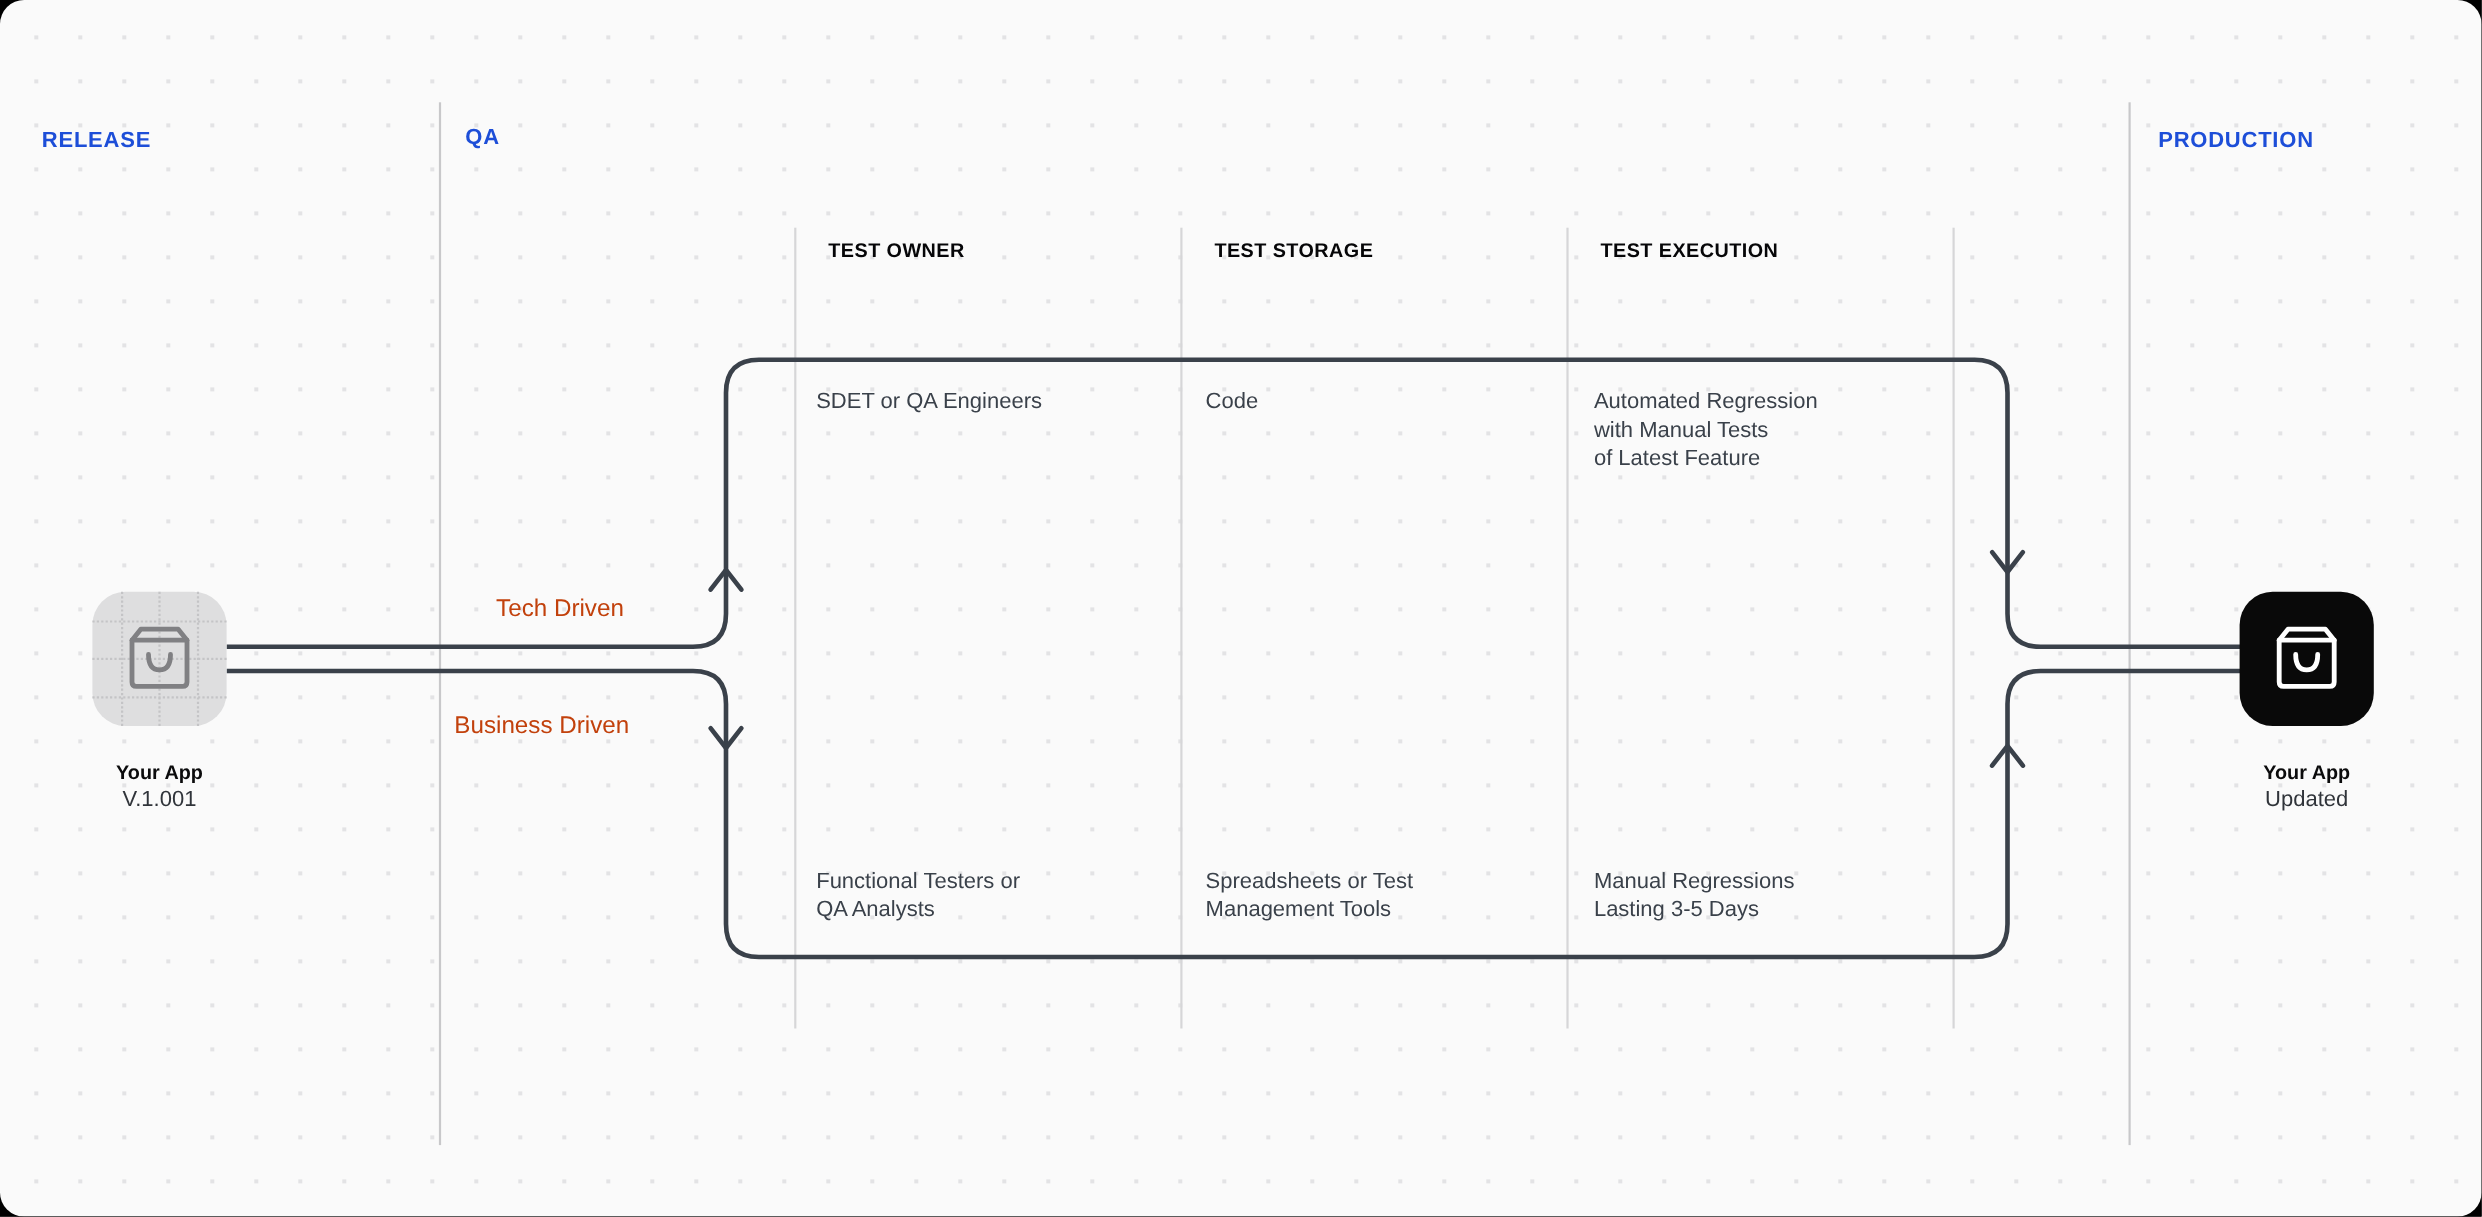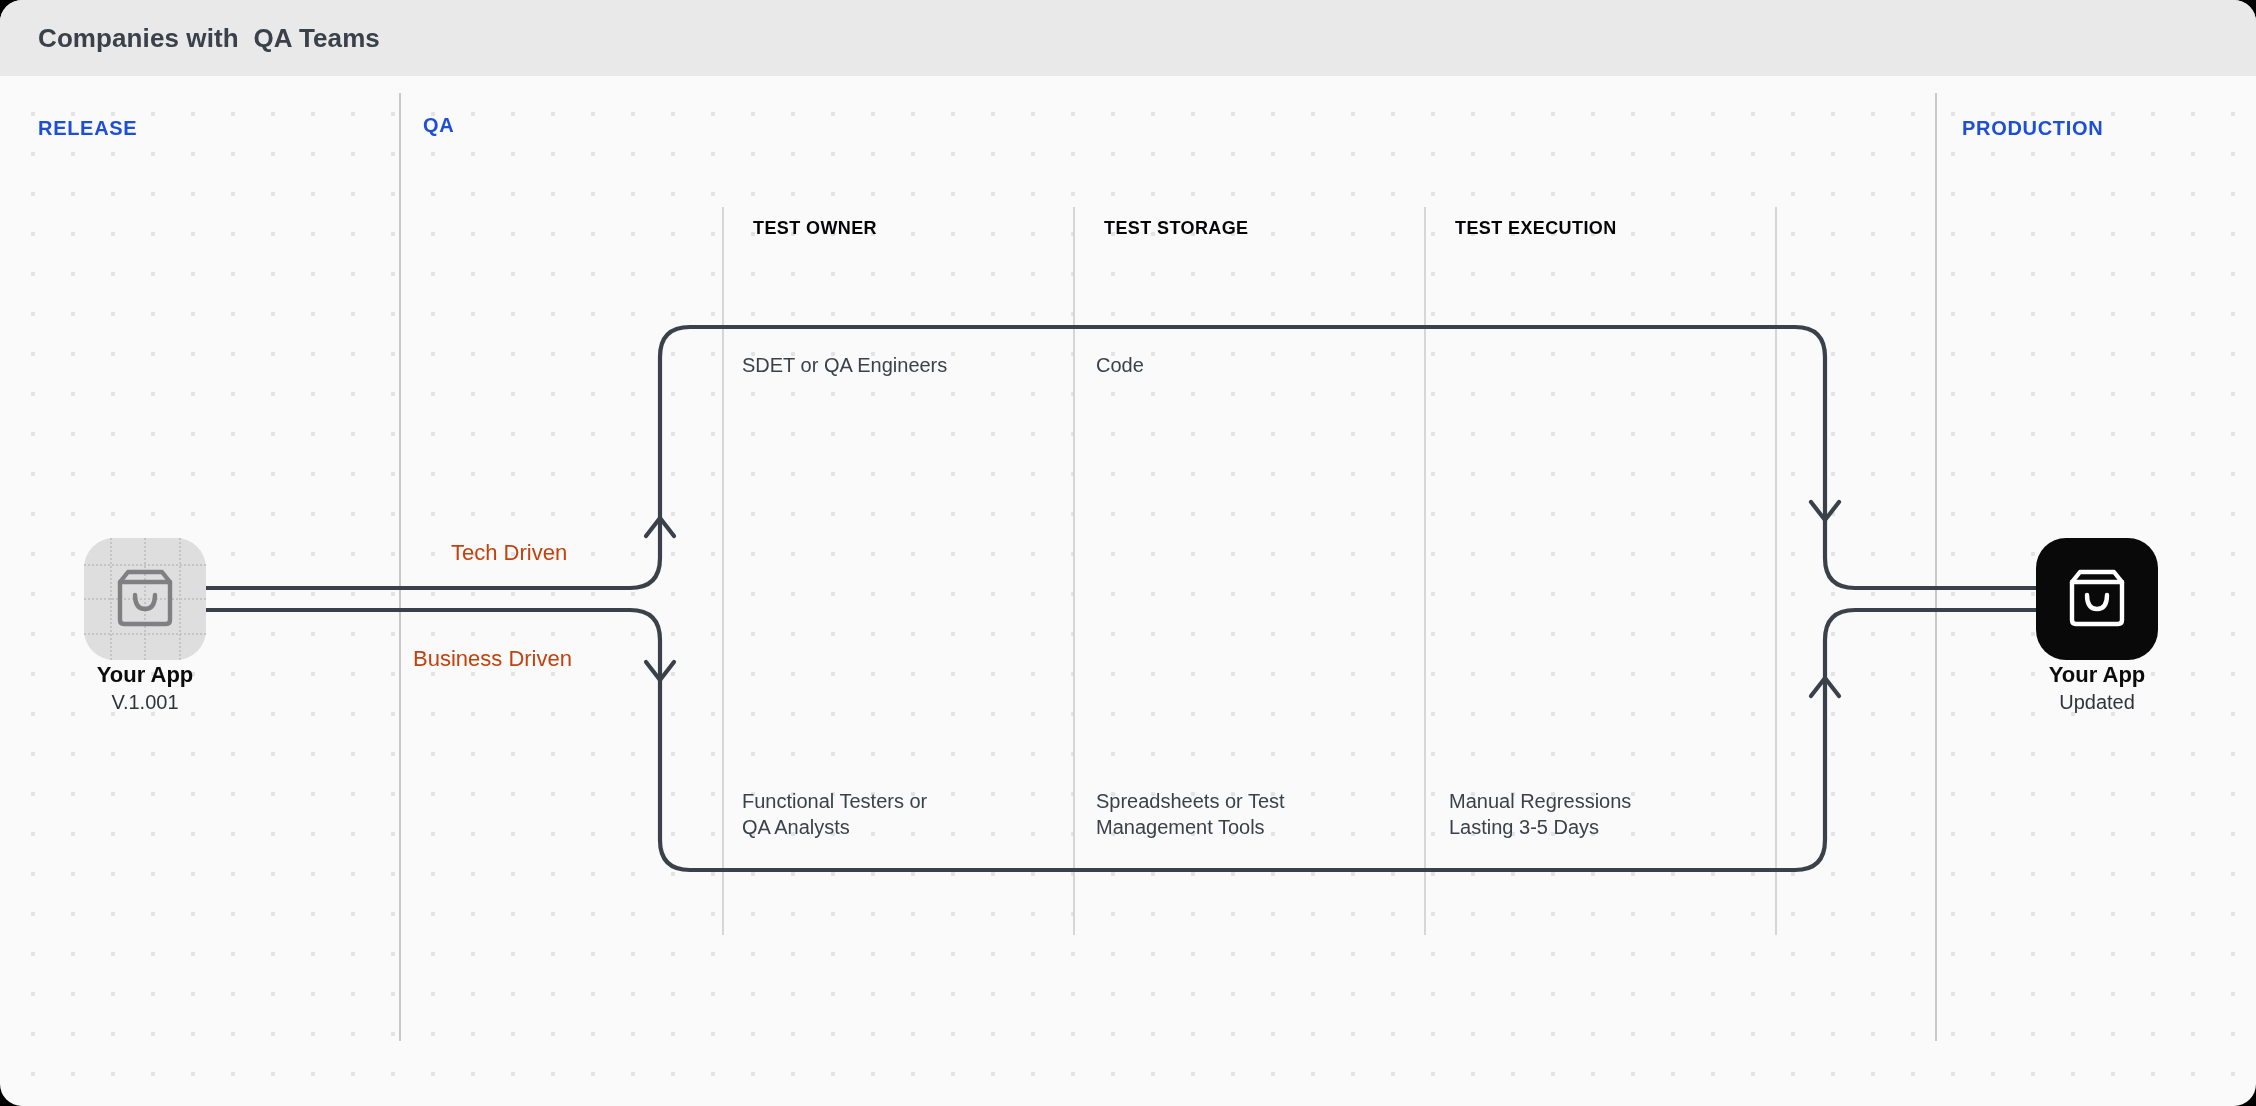--- a/index.html
+++ b/index.html
@@ -125,22 +125,22 @@
     height: 122px;
     border-radius: 30px;
     position: relative;
     display: flex;
     align-items: center;
     justify-content: center;
   }
   .app-tile.ghost { background: #dededf; }
   .app-tile.solid { background: #090909; }
   .app-name {
-    margin-top: 2px;
-    font-size: 22px;
+    margin-top: 32px;
+    font-size: 18px;
     font-weight: bold;
     color: #0b0b0c;
     white-space: nowrap;
   }
   .app-sub {
     margin-top: 3px;
     font-size: 20px;
     color: #30343a;
     white-space: nowrap;
   }
@@ -151,23 +151,20 @@
   .guide.v { width: 0; border-left: 2px dotted #c4c4c6; top: 0; bottom: 0; }
   .guide.h { height: 0; border-top: 2px dotted #c4c4c6; left: 0; right: 0; }
 </style>
 </head>
 <body>
 
 <div id="canvas">
 
   <div id="dotgrid"></div>
 
-  <div id="titlebar">
-    <span class="title">Companies with  QA Teams</span>
-  </div>
 
   <div class="lane-div" style="left:399px; top:93px; height:948px;"></div>
   <div class="lane-div" style="left:1935px; top:93px; height:948px;"></div>
 
   <div class="lane-label" style="left:38px; top:117px;">RELEASE</div>
   <div class="lane-label" style="left:423px; top:114px;">QA</div>
   <div class="lane-label" style="left:1962px; top:117px;">PRODUCTION</div>
 
   <div class="col-div" style="left:722px;"></div>
   <div class="col-div" style="left:1073px;"></div>
@@ -224,20 +221,23 @@
 
       <polyline points="1811,696 1825,678 1839,696"></polyline>
     </g>
   </svg>
 
   <div class="branch-label" style="left:451px; top:540px;">Tech Driven</div>
   <div class="branch-label" style="left:413px; top:632px;margin-top:14px;">Business Driven</div>
 
   <div class="cell top" style="left:742px;">SDET or QA Engineers</div>
   <div class="cell top" style="left:1096px;">Code</div>
+  <div class="cell top" style="left:1449px;">Automated Regression
+with Manual Tests
+of Latest Feature</div>
 
   <div class="cell bot" style="left:742px;">Functional Testers or
 QA Analysts</div>
   <div class="cell bot" style="left:1096px;">Spreadsheets or Test
 Management Tools</div>
   <div class="cell bot" style="left:1449px;">Manual Regressions
 Lasting 3-5 Days</div>
 
   <div class="app-node" style="left:84px; top:538px;">
     <div class="app-tile ghost">

